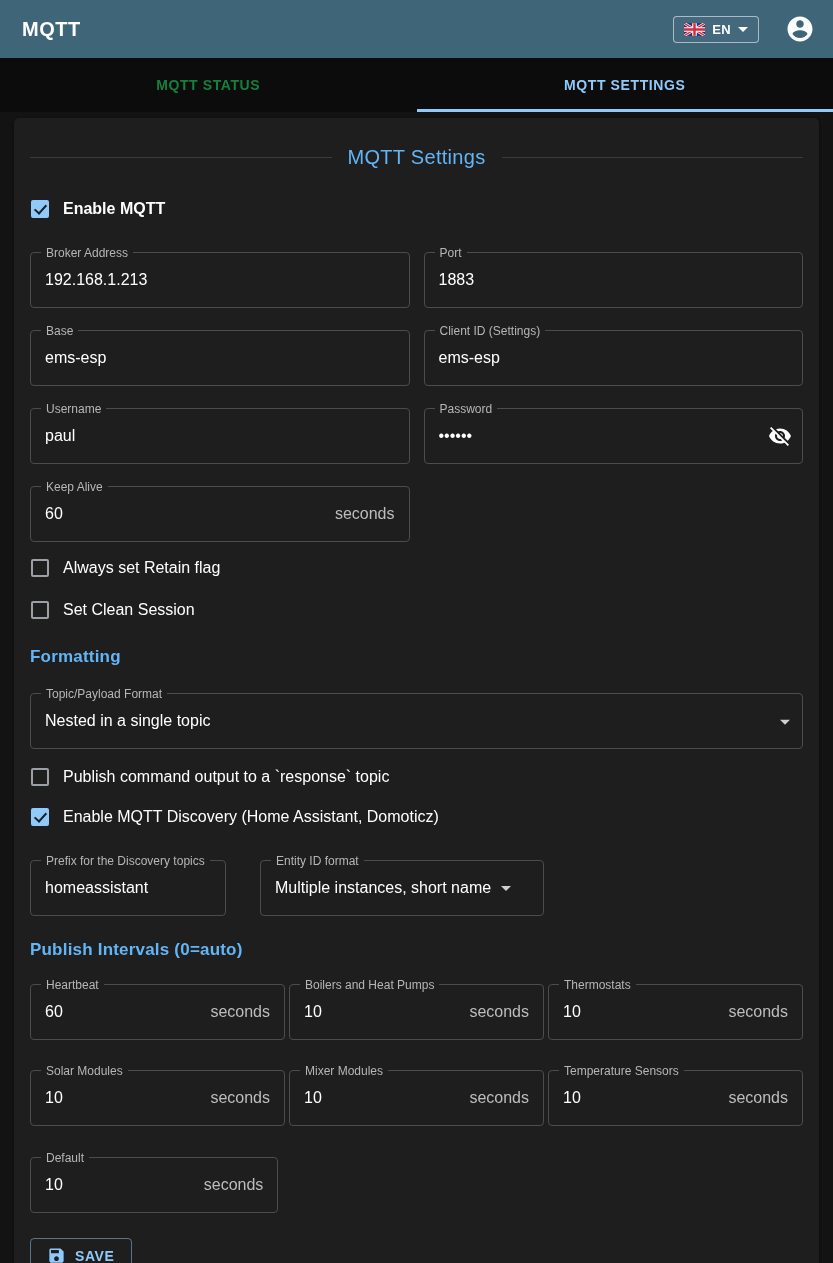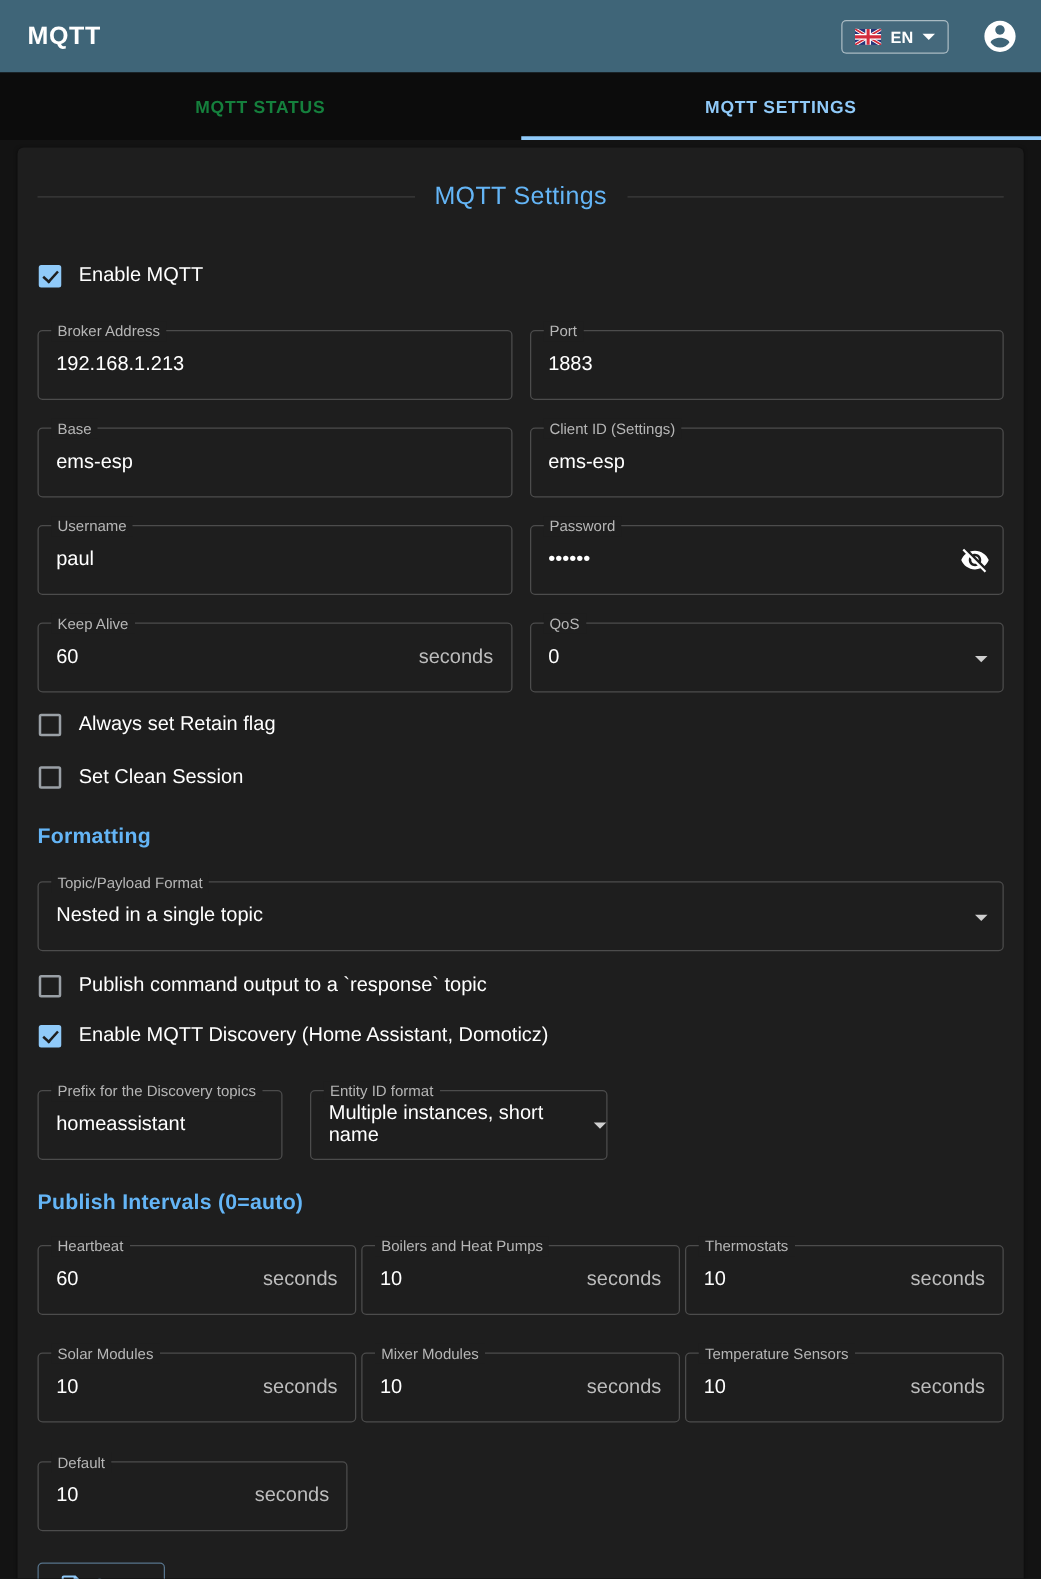--- a/index.html
+++ b/index.html
@@ -102,39 +102,39 @@
     border-top:5px solid #cfcfcf; position:absolute; right:12px; top:50%; transform:translateY(-25%);
   }
   .select-caret.inline { position:static; transform:none; margin-left:10px; }
   .eye-btn {
     position:absolute; right:10px; top:50%; transform:translateY(-50%);
     width:24px; height:24px; cursor:pointer;
   }
   .eye-btn svg { width:24px; height:24px; fill:#fff; }
 
   
-  .mt-enable   { margin-top:36px; }
+  .mt-enable   { margin-top:24px;font-weight:bold; }
   .mt-row1     { margin-top:30px; }
   .mt-row      { margin-top:22px; }
   .mt-cb1      { margin-top:16px; }
   .mt-cb2      { margin-top:13px; }
   .mt-format   { margin-top:24px; }
   .mt-select   { margin-top:26px; }
   .mt-cb3      { margin-top:15px; }
   .mt-cb4      { margin-top:14px; }
   .mt-disc     { margin-top:30px; }
   .mt-pubhead  { margin-top:24px; }
   .mt-grid1    { margin-top:24px; }
   .mt-grid2    { margin-top:30px; }
   .mt-default  { margin-top:31px; }
   .mt-save     { margin-top:25px; }
 
   .disc-row { display:flex; gap:22px; }
   .w-prefix { width:196px; }
-  .w-entity { width:238px; }
+  .w-entity { width:284px;margin-left:12px; }
   .w-third  { width:calc((100% - 28px)/3); }
 
   
   .save-btn {
     display:inline-flex; align-items:center; gap:9px;
     border:1px solid rgba(144,202,249,.5); border-radius:4px;
     background:transparent; color:#90caf9;
     font-family:"Liberation Sans", sans-serif;
     font-size:14px; font-weight:bold; letter-spacing:.6px;
     padding:7px 16px; cursor:pointer; text-transform:uppercase;
@@ -221,25 +221,20 @@
       </span>
     </div>
   </div>
 
   <div class="row2 mt-row">
     <div class="field has-adorn">
       <span class="flabel">Keep Alive</span>
       <input class="finput" value="60" style="">
       <span class="fadorn">seconds</span>
     </div>
-    <div class="field select">
-      <span class="flabel">QoS</span>
-      <span class="fvalue-text">0</span>
-      <span class="select-caret"></span>
-    </div>
   </div>
 
   <div class="cb-row mt-cb2">
     <span class="cb-box" data-checked="false"></span>
     <span class="cb-label">Always set Retain flag</span>
   </div>
 
   <div class="cb-row mt-cb1">
     <span class="cb-box" data-checked="false"></span>
     <span class="cb-label">Set Clean Session</span>

